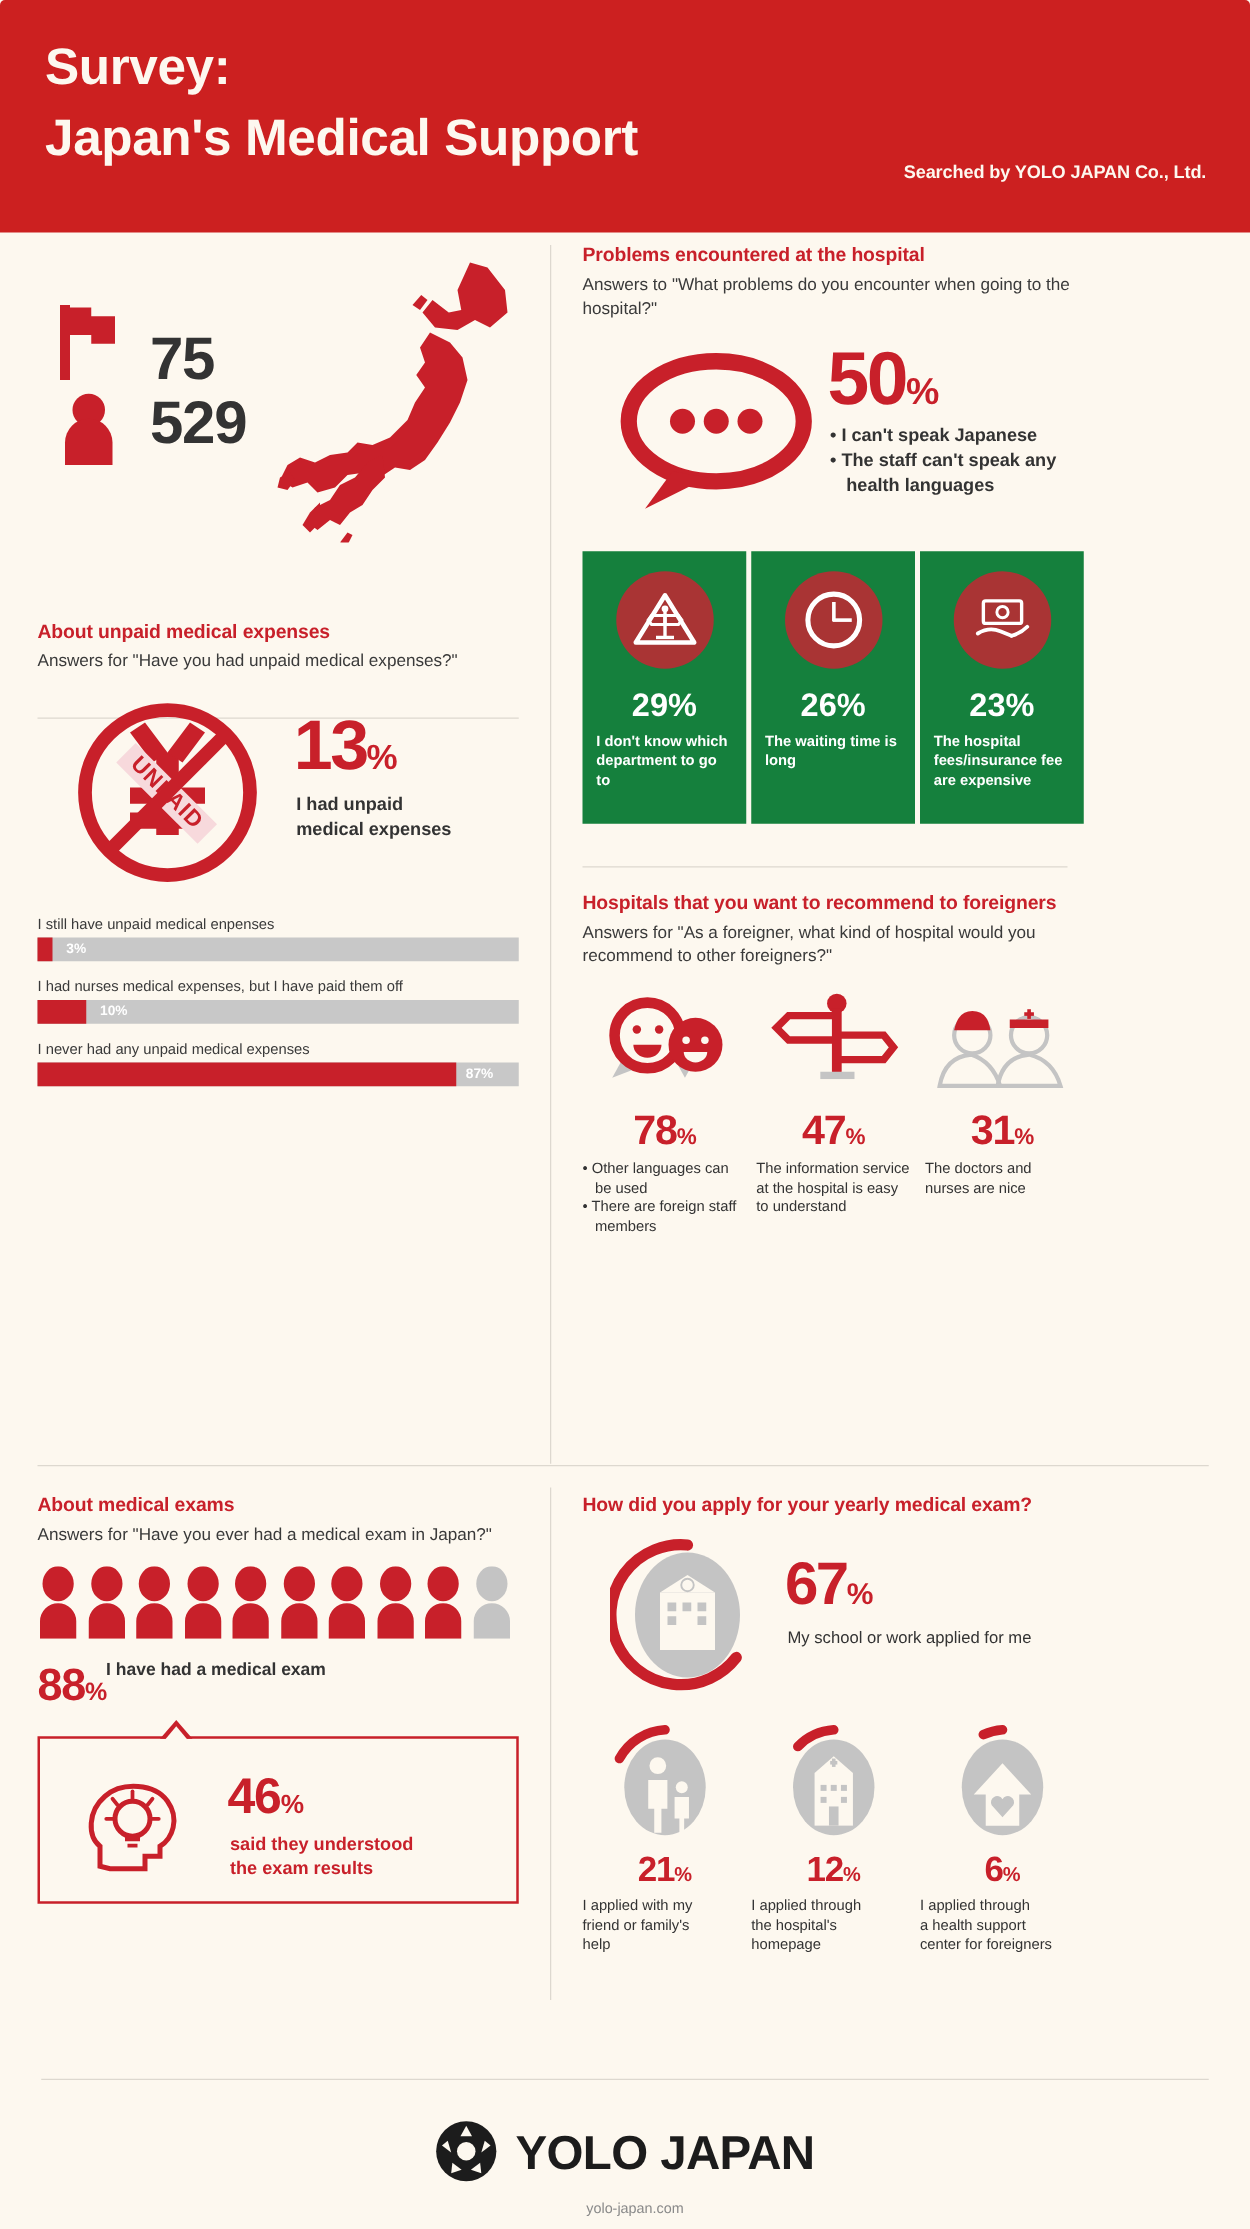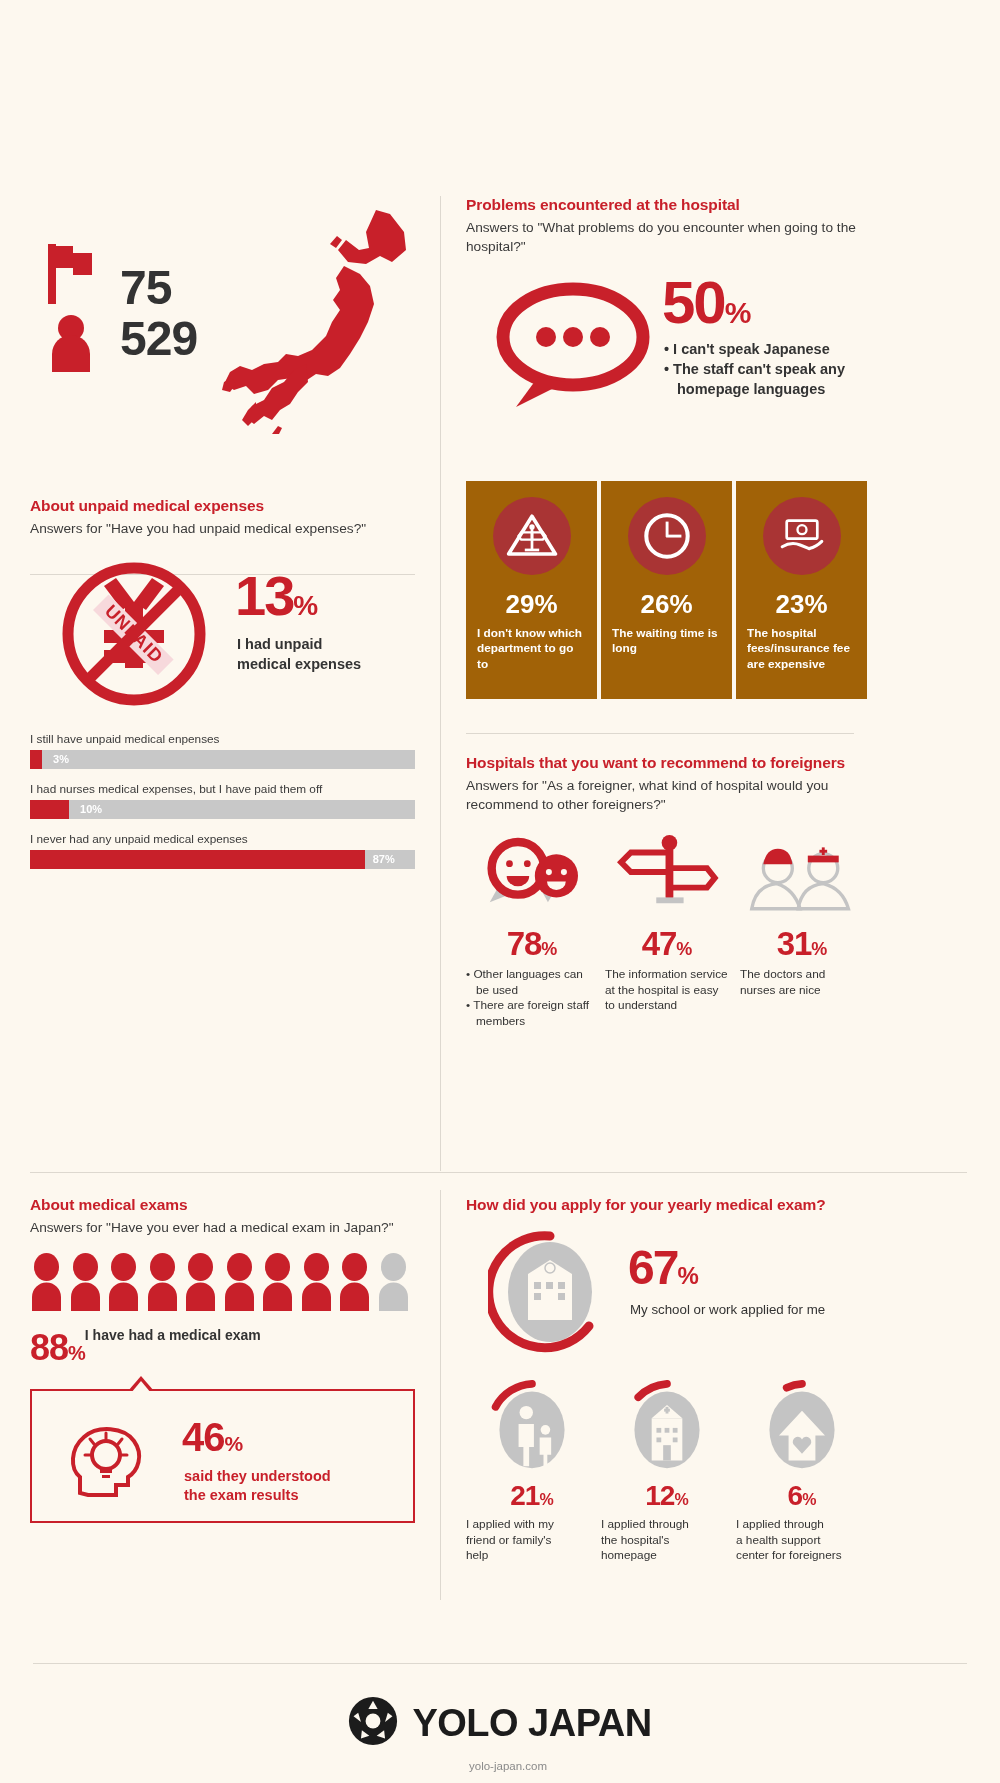--- a/index.html
+++ b/index.html
@@ -138,23 +138,22 @@
   .big50 .sym { font-size: 30px; }
   .speech-bullets {
     position: absolute; left: 198px; top: 66px;
     font-size: 14.5px; color: #333; line-height: 1.38; font-weight: 600;
   }
   .speech-bullets .ind { padding-left: 13px; display:block; }
 
   
   .redboxes { display: flex; gap: 4px; margin-top: 8px; }
   .redbox {
-    position: relative; width: 131px; height: 218px; background: #a16207;
+    position: relative; width: 131px; height: 218px; background: #15803d;
     padding-top: 16px;
-    margin-top: 40px;
   }
   .rb-circle {
     width: 78px; height: 78px; border-radius: 50%;
     background: #a93434; margin: 0 auto;
     display: flex; align-items: center; justify-content: center;
   }
   .rb-pct {
     margin-top: 14px; text-align: center;
     font-size: 26px; font-weight: bold; color: #fff;
   }
@@ -214,20 +213,27 @@
   }
   .logo-row { display: flex; align-items: center; gap: 14px; margin-top: 22px; }
   .logo-text { font-size: 38px; font-weight: bold; color: #1c1c1c; letter-spacing: -0.5px; }
   .footer-url { margin-top: 10px; font-size: 11.5px; color: #8a8a8a; margin-left: 16px; }
 </style>
 </head>
 <body>
 
 <div class="page">
 
+  <div class="header">
+    <h1>
+      <span>Survey:</span>
+      <span class="line2">Japan's Medical Support</span>
+    </h1>
+    <div class="searched">Searched by YOLO JAPAN Co., Ltd.</div>
+  </div>
 
   <div class="vdivider"></div>
 
   <div class="col-left">
 
     <div class="stats-row">
       <span class="icon-flag">
         <svg viewBox="0 0 46 60" width="46" height="60">
           <rect x="0" y="0" width="8" height="60" fill="#c8202a"></rect>
           <path d="M8 2 H25 V9 H44 V31 H25 V24 H8 Z" fill="#c8202a"></path>
@@ -326,21 +332,21 @@
             <circle cx="52" cy="56" r="10" fill="#c8202a"></circle>
             <circle cx="79" cy="56" r="10" fill="#c8202a"></circle>
             <circle cx="106" cy="56" r="10" fill="#c8202a"></circle>
             <path d="M44 96 L22 126 L72 101 Z" fill="#c8202a"></path>
           </svg>
         </span>
         <span class="big50"><span>50</span><span class="sym">%</span></span>
         <span class="speech-bullets">
           <span>• I can't speak Japanese</span><br>
           <span>• The staff can't speak any</span>
-          <span class="ind">homepage languages</span>
+          <span class="ind">health languages</span>
         </span>
       </div>
 
       <div class="redboxes">
         <div class="redbox">
           <div class="rb-circle">
             <svg viewBox="0 0 60 60" width="54" height="54">
               <path d="M30 8 L56 50 H4 Z" fill="none" stroke="#fff" stroke-width="4" stroke-linejoin="round"></path>
               <circle cx="30" cy="20" r="3" fill="#fff"></circle>
               <rect x="28.5" y="21" width="3" height="24" fill="#fff"></rect>

